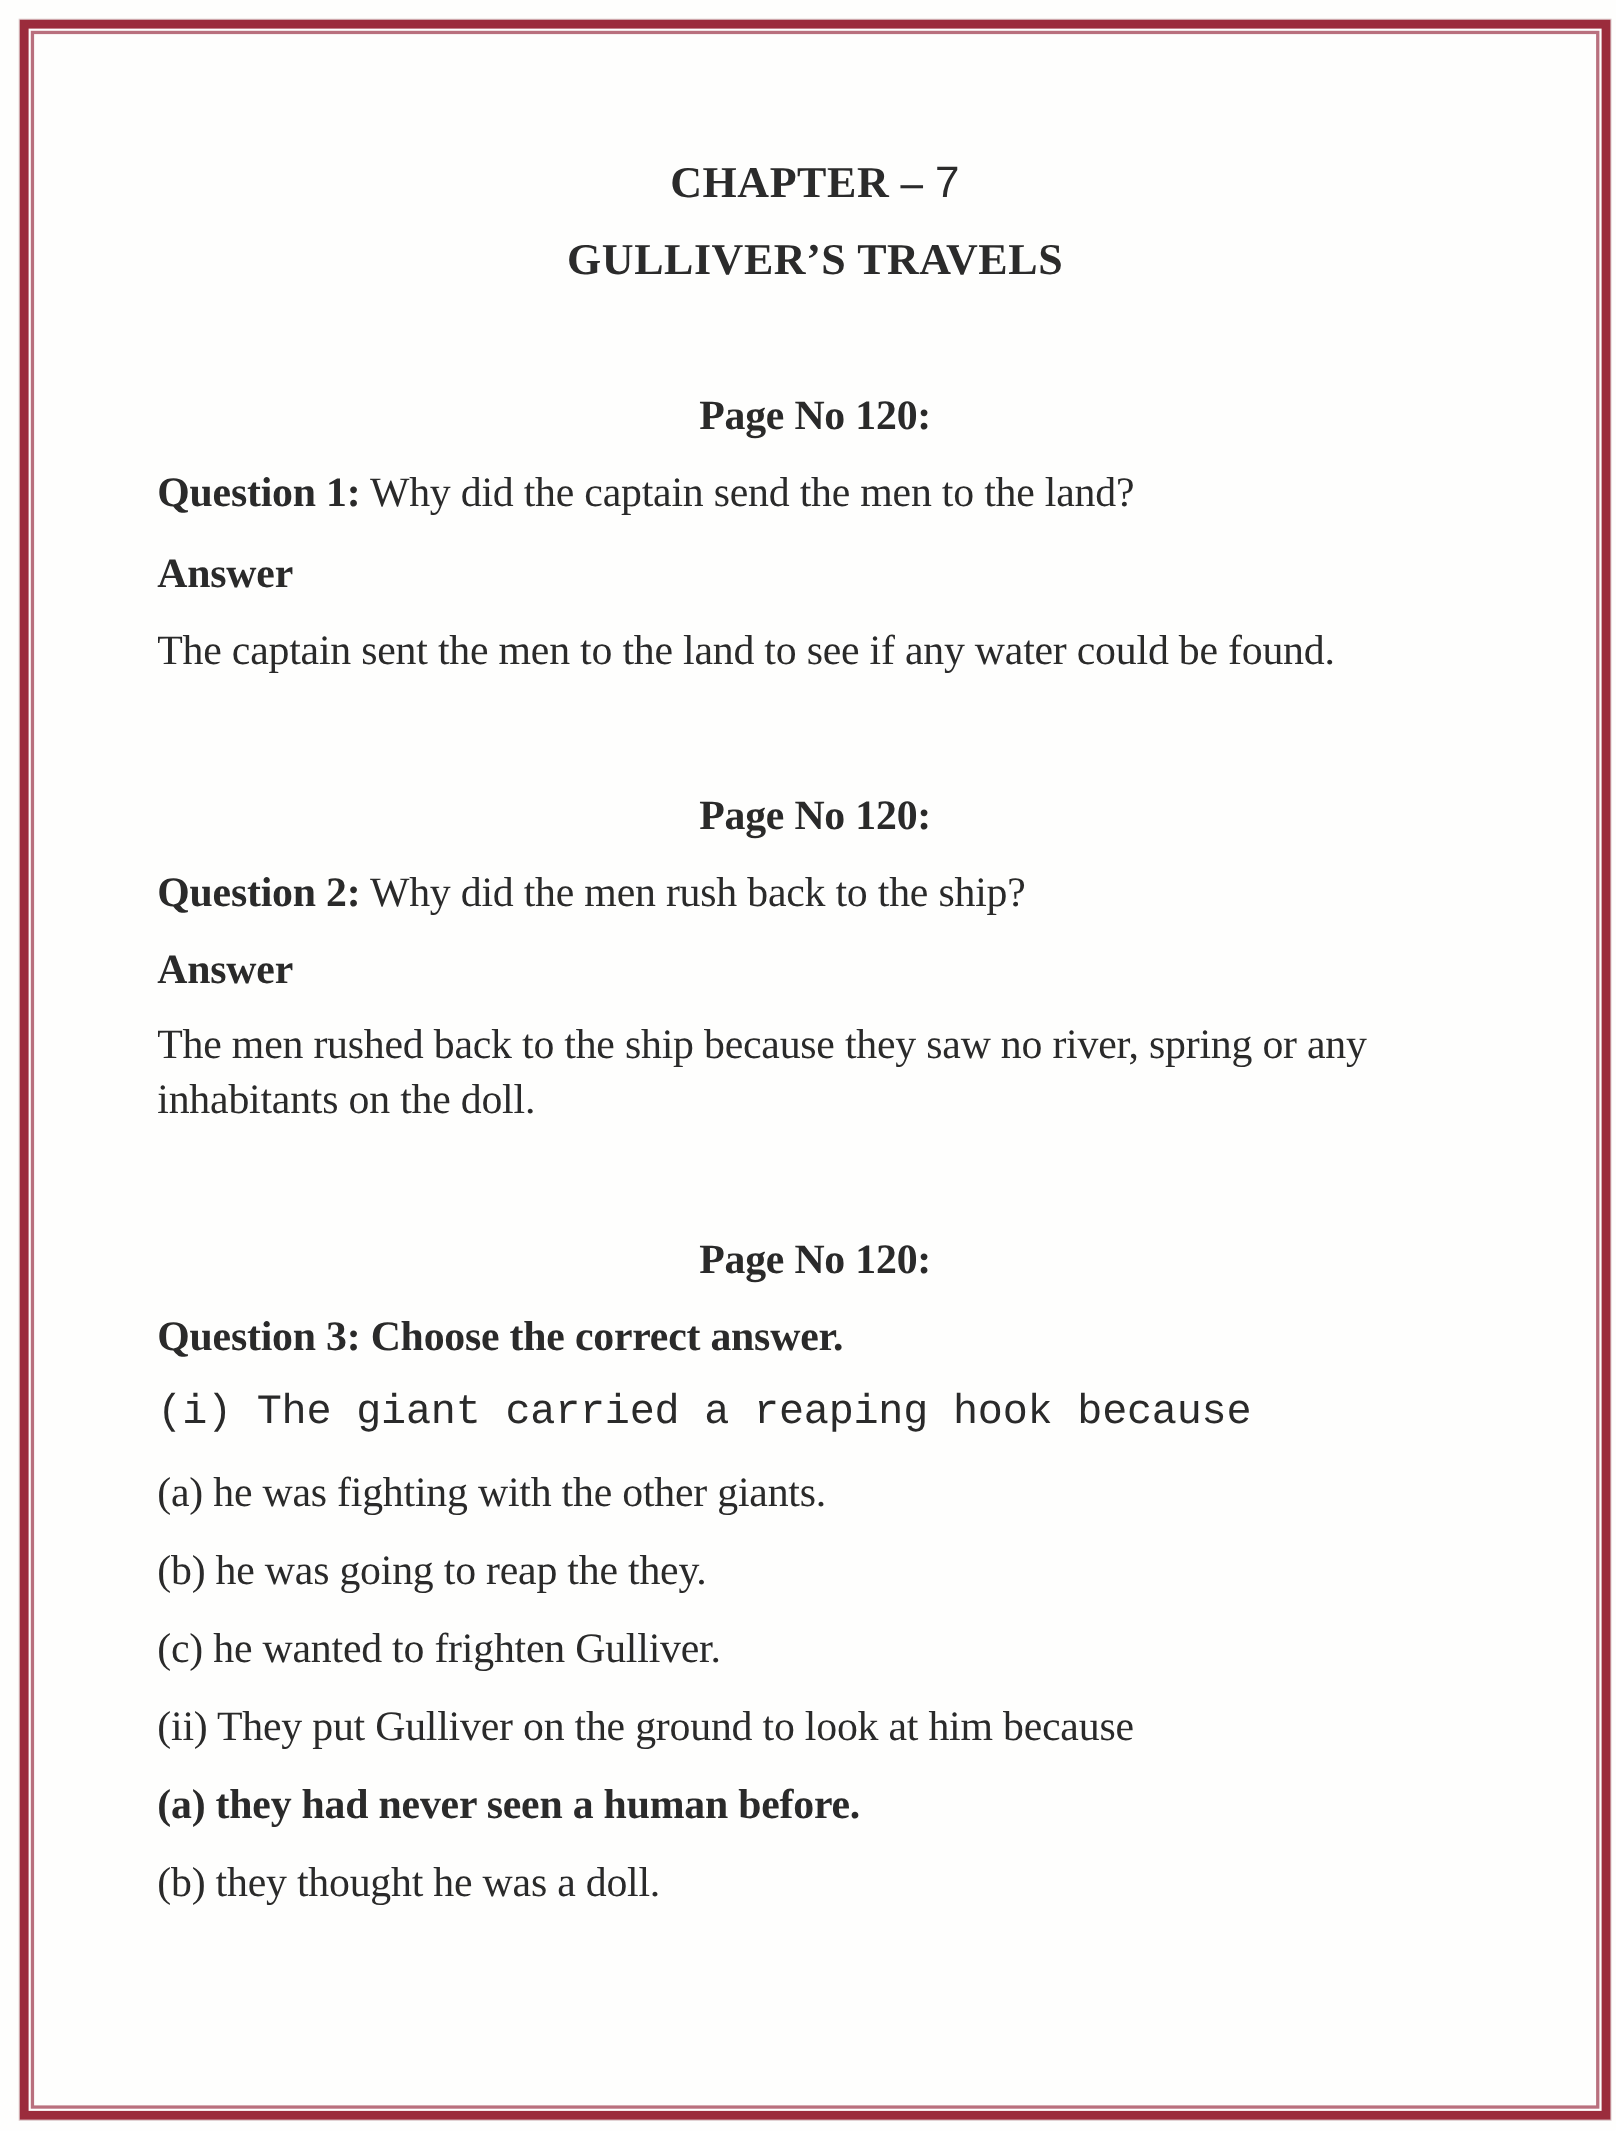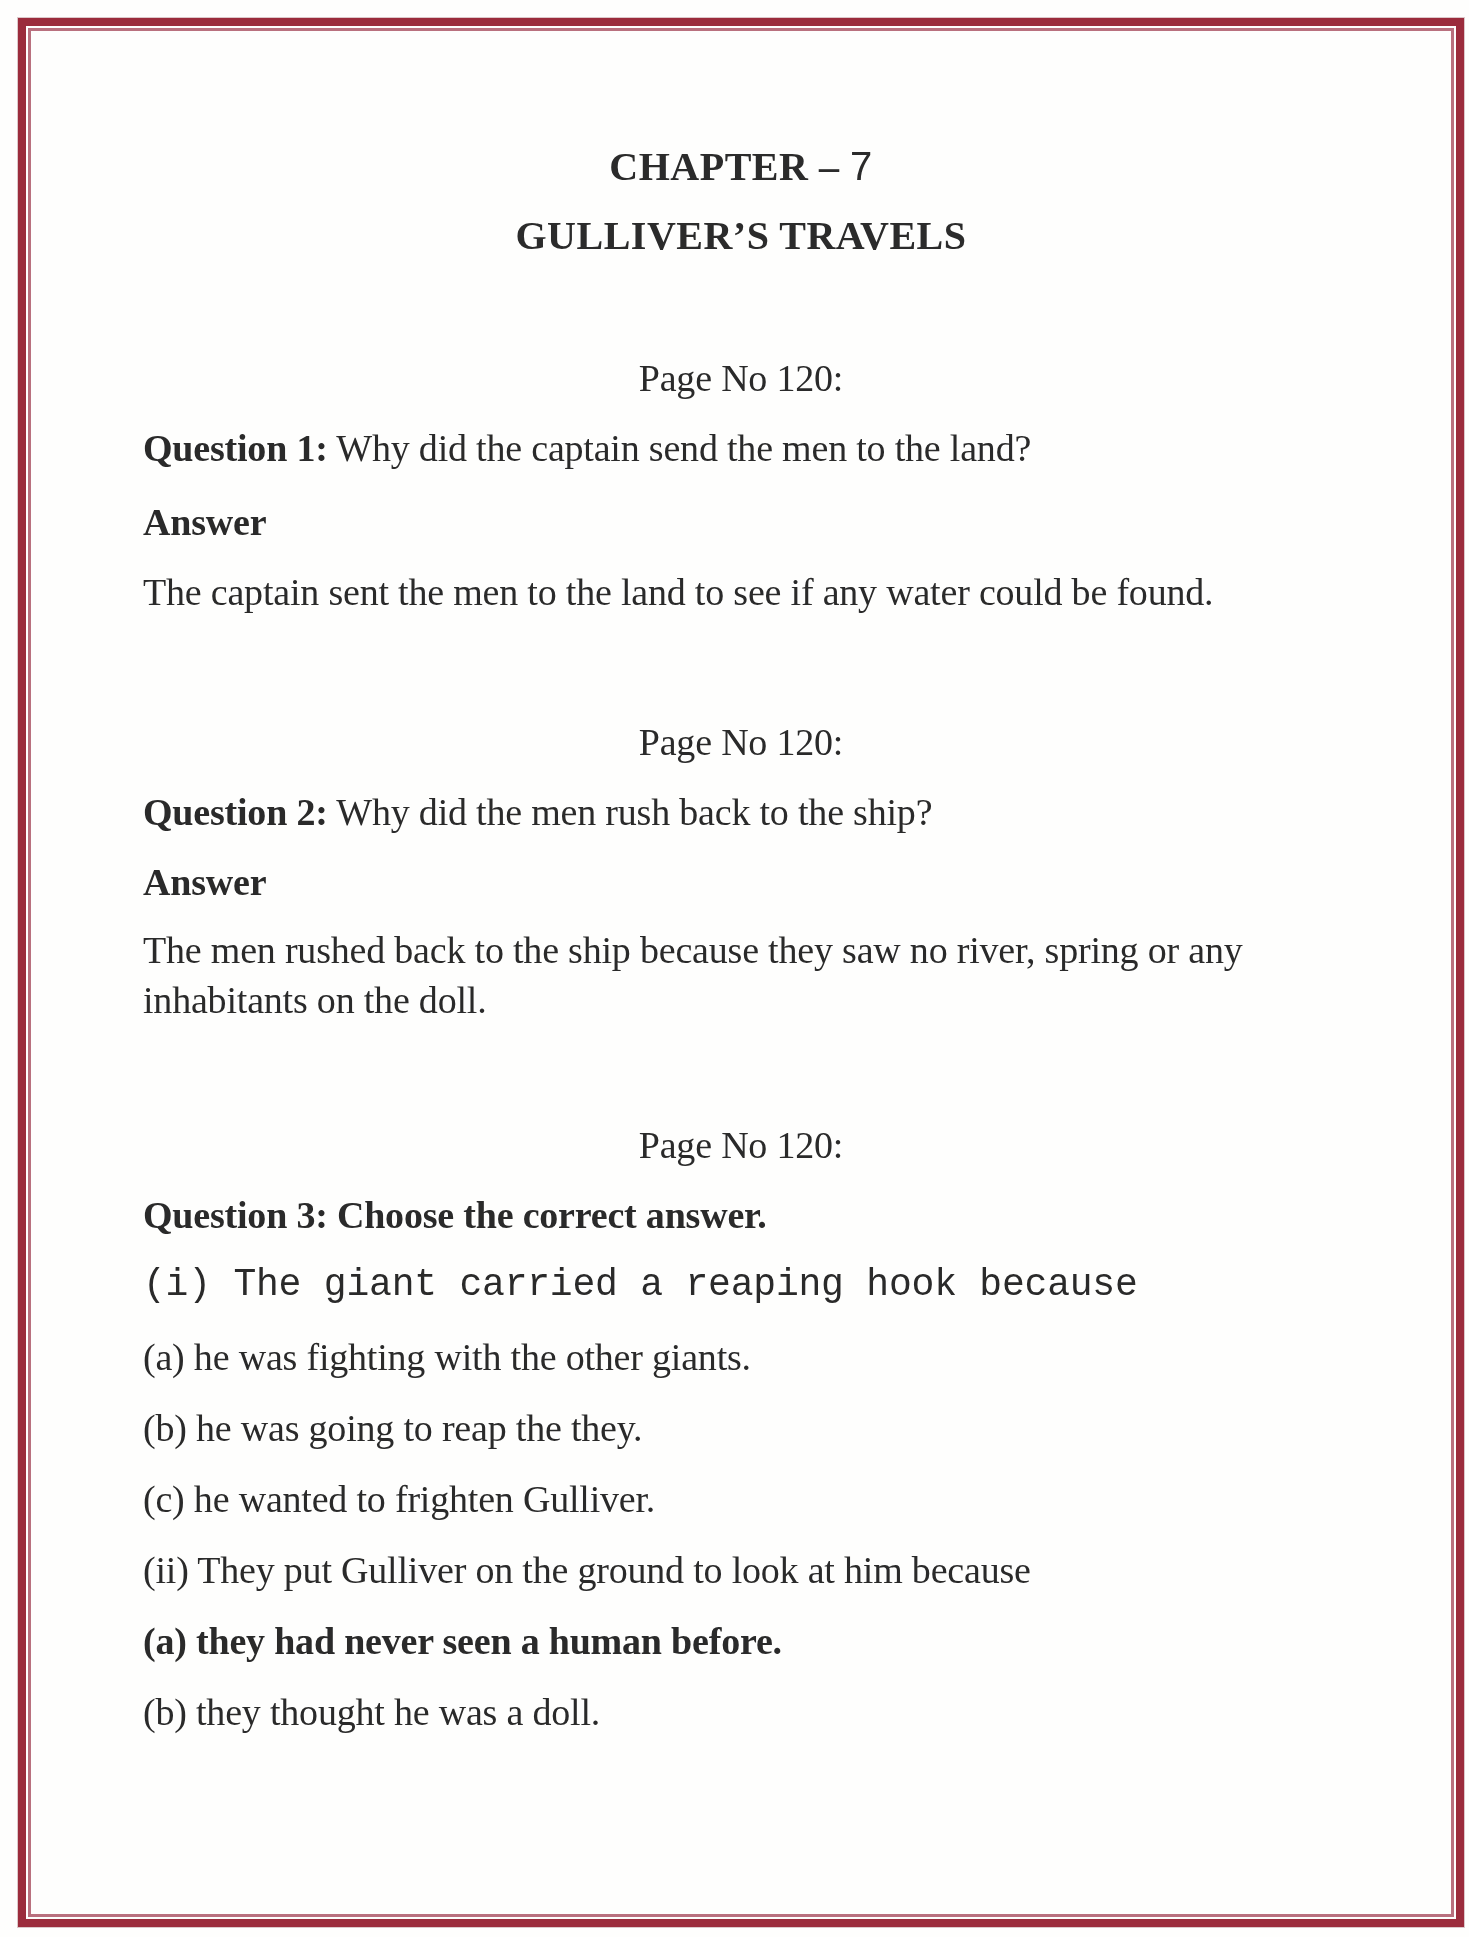--- a/index.html
+++ b/index.html
@@ -54,21 +54,21 @@
       line-height: 40px;
       font-weight: bold;
       letter-spacing: 0.5px;
       color: #2b2b2b;
     }
     .heading .num {
       font-weight: normal;
       font-family: "Liberation Sans", "DejaVu Sans", sans-serif;
     }
     .bold { font-weight: bold; }
-    .page-no { font-weight: normal; }
+    .page-no { font-weight: bold; }
   </style>
 </head>
 <body>
 
 <div class="page-bg"></div>
 <div class="border-outer"></div>
 <div class="border-inner"></div>
 
 <div class="line center heading" style="top:146px;"><span>CHAPTER – </span><span class="num">7</span></div>
 <div class="line center heading" style="top:216px;">GULLIVER’S TRAVELS</div>

